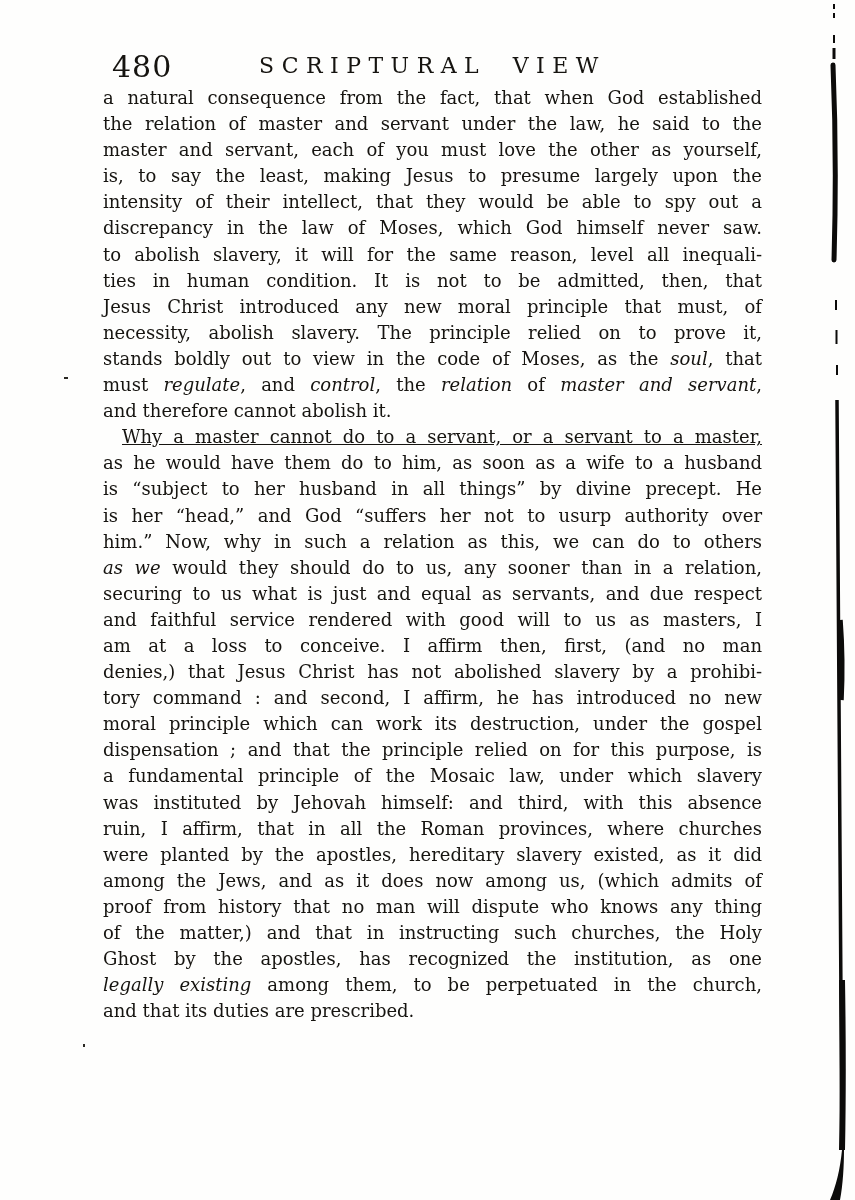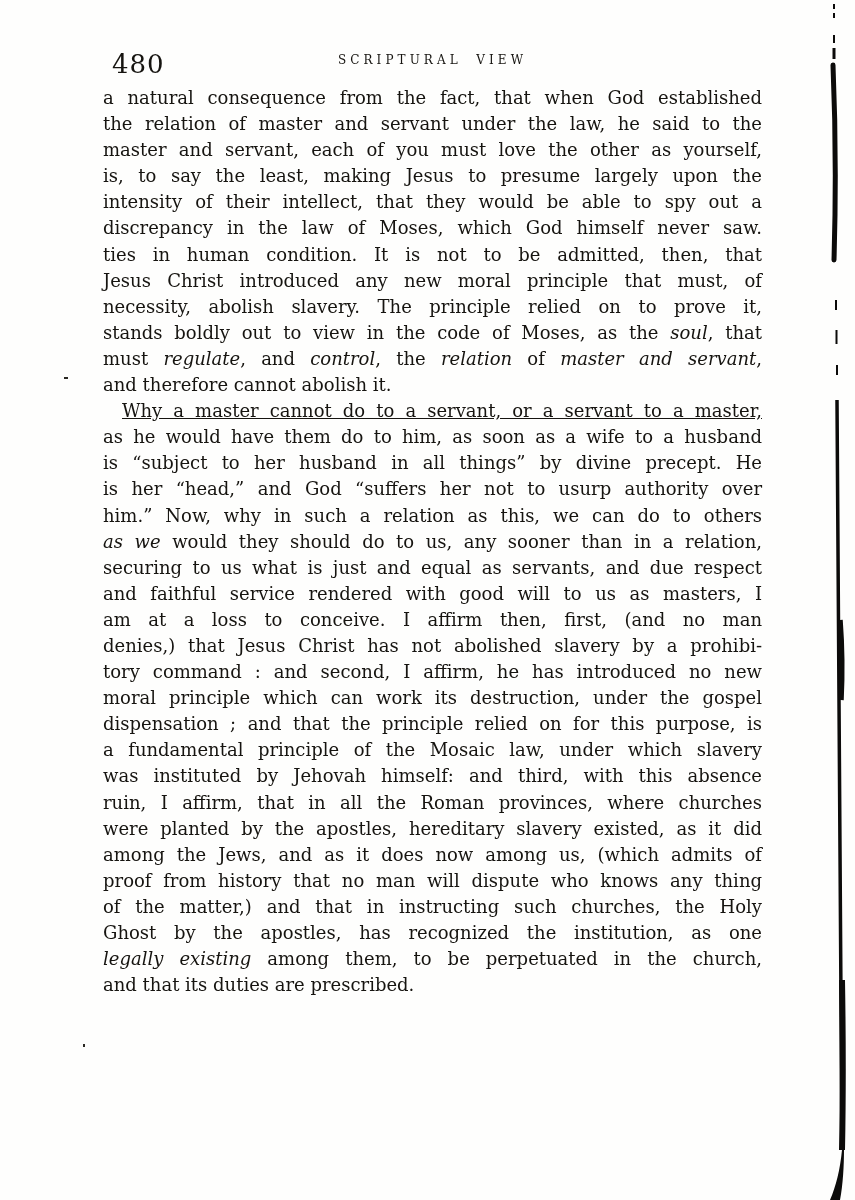--- a/index.html
+++ b/index.html
@@ -13,30 +13,30 @@
     height: 1200px;
     background: #fefefd;
     overflow: hidden;
     font-family: "DejaVu Serif", "Liberation Serif", serif;
     color: #161410;
   }
   .page-number {
     position: absolute;
     left: 112px;
     top: 49px;
-    font-size: 26px;
+    font-size: 30px;
     letter-spacing: 1px;
   }
   .running-head {
     position: absolute;
     left: 103px;
     top: 53px;
     width: 659px;
     text-align: center;
-    font-size: 12px;
+    font-size: 22px;
     letter-spacing: 0.34em;
     word-spacing: 0.55em;
     white-space: nowrap;
   }
   .text-block {
     position: absolute;
     left: 103px;
     top: 85px;
     width: 659px;
     font-size: 18px;
@@ -84,20 +84,21 @@
   <div class="running-head">SCRIPTURAL VIEW</div>
 
   <div class="text-block">
       <div class="paragraph">
         <div class="line"><span>a natural consequence from the fact, that when God established</span></div>
         <div class="line"><span>the relation of master and servant under the law, he said to the</span></div>
         <div class="line"><span>master and servant, each of you must love the other as yourself,</span></div>
         <div class="line"><span>is, to say the least, making Jesus to presume largely upon the</span></div>
         <div class="line"><span>intensity of their intellect, that they would be able to spy out a</span></div>
         <div class="line"><span>discrepancy in the law of Moses, which God himself never saw.</span></div>
+        <div class="line"><span>to abolish slavery, it will for the same reason, level all inequali-</span></div>
         <div class="line"><span>ties in human condition.  It is not to be admitted, then, that</span></div>
         <div class="line"><span>Jesus Christ introduced any new moral principle that must, of</span></div>
         <div class="line"><span>necessity, abolish slavery.  The principle relied on to prove it,</span></div>
         <div class="line"><span>stands boldly out to view in the code of Moses, as the </span><i>soul</i><span>, that</span></div>
         <div class="line"><span>must </span><i>regulate</i><span>, and </span><i>control</i><span>, the </span><i>relation</i><span> of </span><i>master and servant</i><span>,</span></div>
         <div class="line last"><span>and therefore cannot abolish it.</span></div>
       </div>
       <div class="paragraph">
         <div class="line indent"><span>Why a master cannot do to a servant, or a servant to a master,</span></div>
         <div class="line"><span>as he would have them do to him, as soon as a wife to a husband</span></div>

